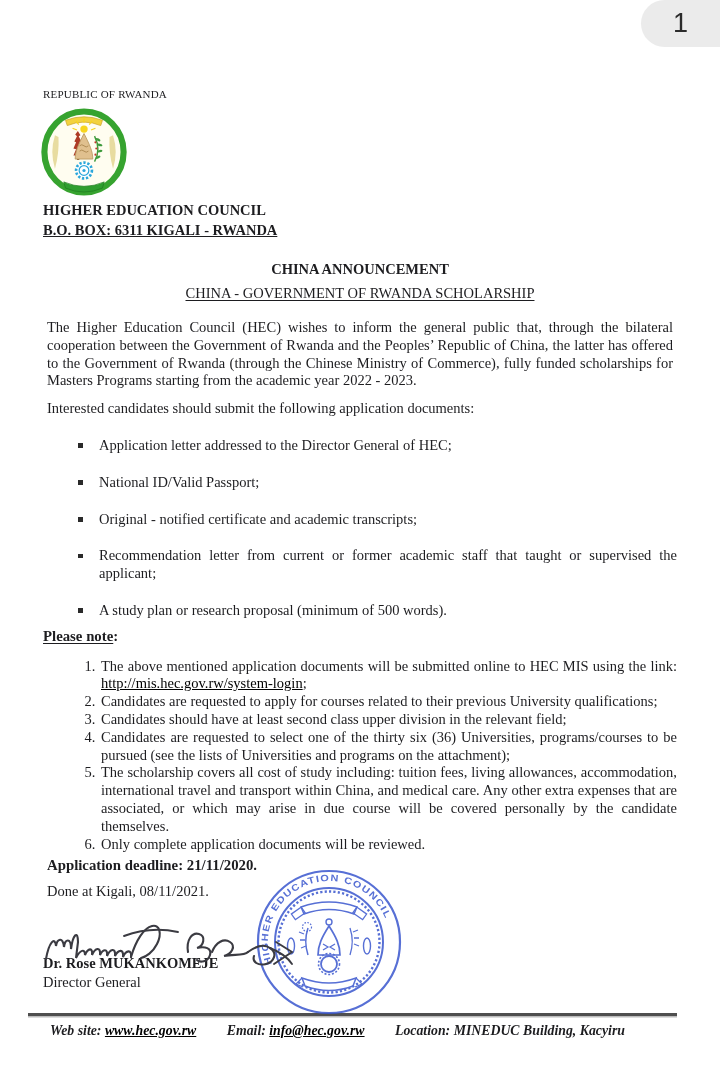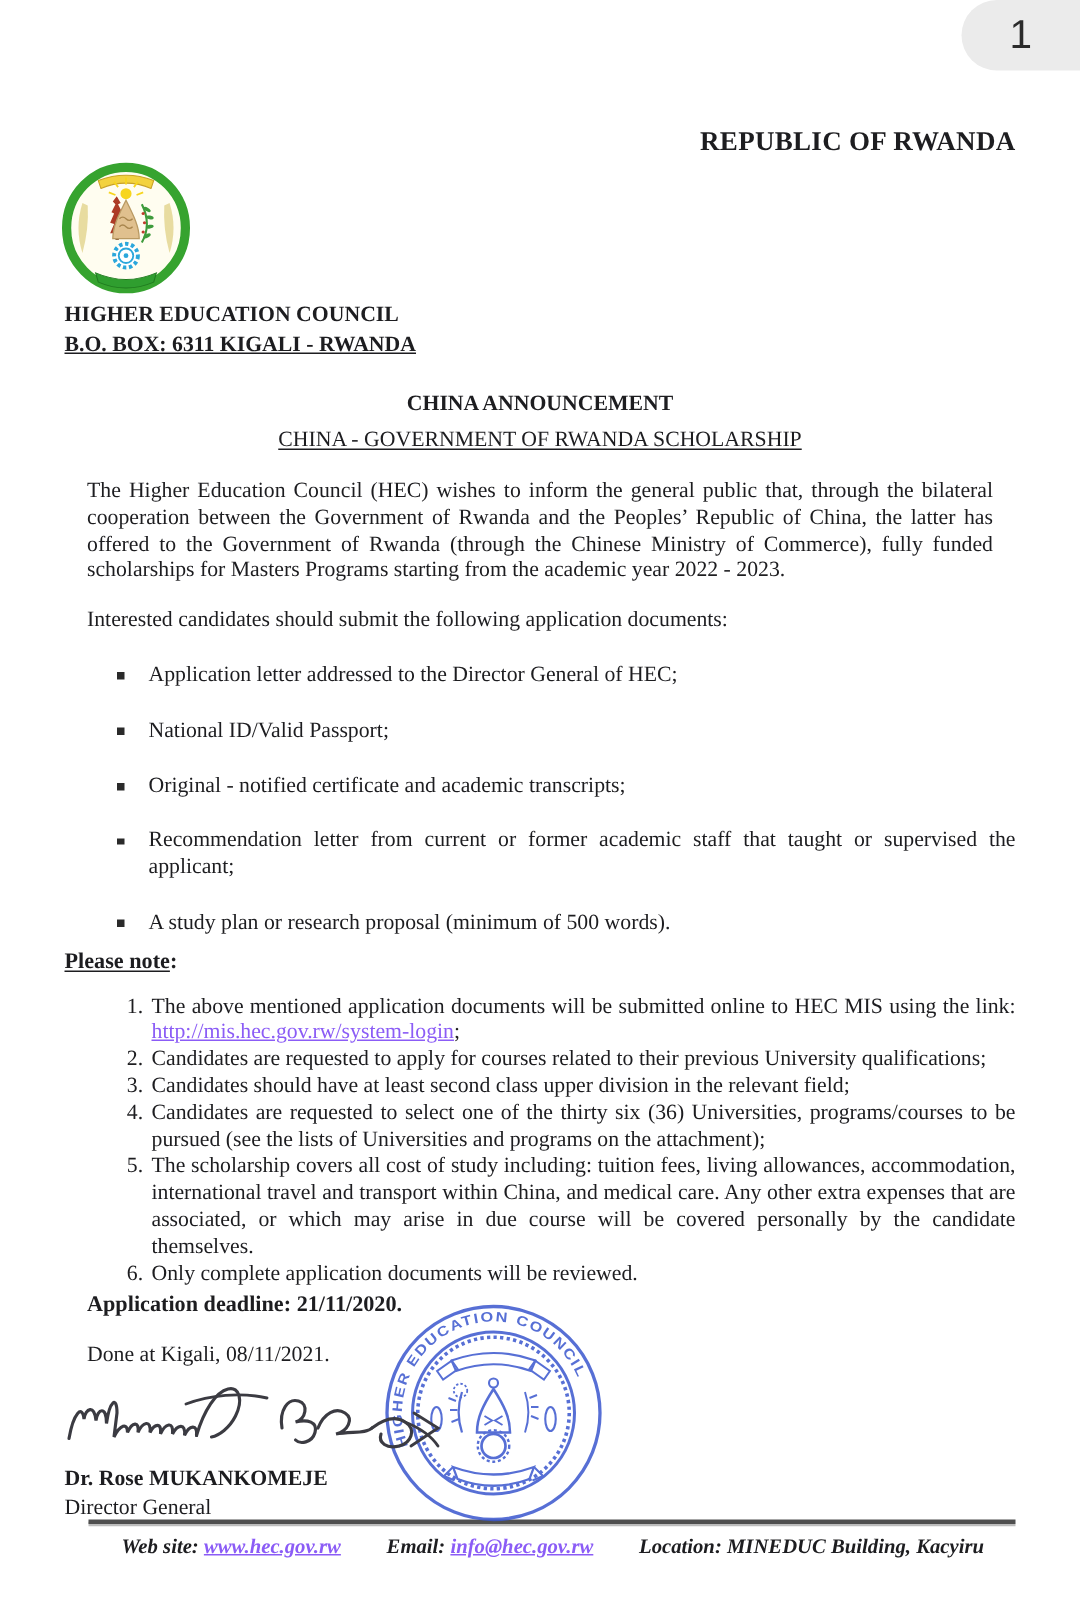--- a/index.html
+++ b/index.html
@@ -8,50 +8,50 @@
     font-family:"Liberation Serif","DejaVu Serif",serif;color:#1d1d20;
     font-size:14.5px;line-height:17.8px;
   }
   .page-badge{
     position:absolute;top:0;right:0;width:79px;height:47px;background:#ebebeb;
     border-radius:26px 0 0 26px;display:flex;align-items:center;justify-content:center;
     font-family:"Liberation Sans","DejaVu Sans",sans-serif;font-size:27px;color:#2b2b2b;z-index:5;
   }
   .doc{position:absolute;top:0;left:0;right:0;bottom:0;padding:0 43px;}
   .org-header{margin-top:86px;}
-  .republic{font-weight:bold;font-size:18px;letter-spacing:.2px;text-align:right;}
+  .republic{font-weight:normal;font-size:11px;letter-spacing:.2px;}
   .coat{display:block;margin:3px 0 4px -3px;}
   .council{font-weight:bold;font-size:14.5px;margin-top:5px;}
   .pobox{font-weight:bold;font-size:14.5px;text-decoration:underline;margin-top:2px;}
   .title1{text-align:center;font-weight:bold;margin-top:22px;}
   .title2{text-align:center;font-weight:normal;margin-top:6px;}
   .title2 span{text-decoration:underline;text-underline-offset:2px;}
-  p{margin:15px;}
+  p{margin:4px;}
   .justify{text-align:justify;}
   .intro{margin-top:16px;}
   .docs-intro{margin-top:10px;}
   ul.bullets{margin:8px 0 0 0;padding-left:56px;list-style:none;}
   ul.bullets li{position:relative;text-align:justify;margin-top:19px;}
   ul.bullets li::before{
     content:"";position:absolute;left:-21px;top:6.5px;width:4.5px;height:4.5px;background:#2a2a2a;
   }
   .please-note{margin-top:8px;font-size:14.8px;}
   .please-note .pn{font-weight:bold;text-decoration:underline;text-underline-offset:2px;}
   .please-note .colon{font-weight:bold;}
   ol.notes{margin:12px 0 0 0;padding-left:56px;}
   ol.notes li{text-align:justify;padding-left:2px;}
-  a.link{color:#8b5cf6;text-decoration:underline;cursor:pointer;}
+  a.link{color:#000000;text-decoration:underline;cursor:pointer;}
   .deadline{font-weight:bold;margin-top:4px;font-size:14.8px;}
   .done{margin-top:8px;}
   .sig-space{height:50px;}
   .sig-name{font-weight:bold;margin-top:0px;}
   .sig-title{margin-top:1px;}
   .signature-svg{position:absolute;left:40px;top:912px;z-index:3;pointer-events:none;}
   .stamp-svg{position:absolute;left:254px;top:866px;z-index:2;opacity:.85;}
-  .footer{position:absolute;left:59px;right:43px;top:1013px;z-index:1;}
+  .footer{position:absolute;left:28px;right:43px;top:1013px;z-index:1;}
   .footer-rule{border-top:3px solid #4f4f4f;box-shadow:0 1.5px 0 #bcbcbc;height:0;}
   .footer-text{
     padding-left:22px;margin-top:6px;font-style:italic;font-weight:bold;font-size:13.8px;
     white-space:nowrap;
   }
   .footer-text .grp{margin-right:27px;}
   .footer-text a.link{font-weight:bold;}
 </style>
 </head>
 <body>

